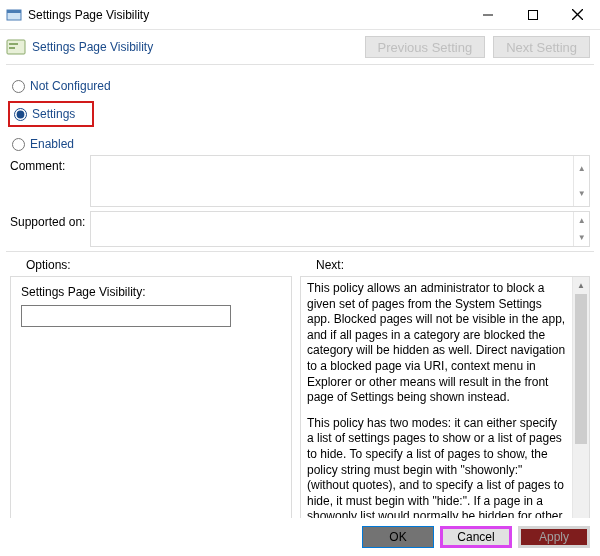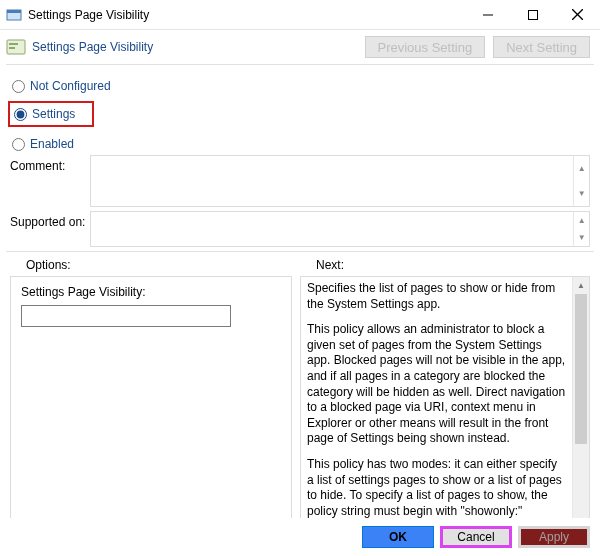--- a/index.html
+++ b/index.html
@@ -126,21 +126,21 @@
     background:#fff;
   }
   .btn {
     min-width:72px; height:22px;
     border:3px solid #d946ef;
     background:#e1e1e1;
     font-size:12px;
     display:flex; align-items:center; justify-content:center;
     padding:0 8px;
   }
-  .btn.default { border:1px solid #0078d7; background:#3b82f6;font-weight:bold; }
+  .btn.default { border:1px solid #0078d7; background:#737373; }
   .btn.disabled { color:#a0a0a0; border-color:#d5d5d5; background:#7f1d1d; }
 </style>
 </head>
 <body>
 
 <div class="titlebar">
   <span class="icon">
     <svg viewBox="0 0 16 16">
         <rect x="1" y="3" width="14" height="10" fill="#cfe3f5" stroke="#4a7db5"></rect>
         <rect x="1" y="3" width="14" height="3" fill="#4a7db5"></rect>
@@ -224,21 +224,20 @@
   <div>Next:</div>
 </div>
 
 <div class="main-row">
   <div class="options-box">
     <div class="optfield-label">Settings Page Visibility:</div>
     <input class="optfield" type="text" value="" style="">
   </div>
   <div class="help-box">
     <div class="help-text">
-      <p>Specifies the list of pages to show or hide from the System Settings app.</p>
       <p>This policy allows an administrator to block a given set of pages from the System Settings app. Blocked pages will not be visible in the app, and if all pages in a category are blocked the category will be hidden as well. Direct navigation to a blocked page via URI, context menu in Explorer or other means will result in the front page of Settings being shown instead.</p>
       <p>This policy has two modes: it can either specify a list of settings pages to show or a list of pages to hide. To specify a list of pages to show, the policy string must begin with "showonly:" (without quotes), and to specify a list of pages to hide, it must begin with "hide:". If a page in a showonly list would normally be hidden for other reasons (such as a missing hardware device), this policy will not force that page to appear. After this, the policy string must contain a semicolon-delimited list of settings page identifiers. The identifier for any given settings page is the published URI for that page, minus the "ms-settings:" protocol part.</p>
     </div>
     <div class="vscroll">
       <div class="arrow">▲</div>
       <div class="track">
         <div class="thumb"></div>
       </div>
       <div class="arrow">▼</div>
     </div>

